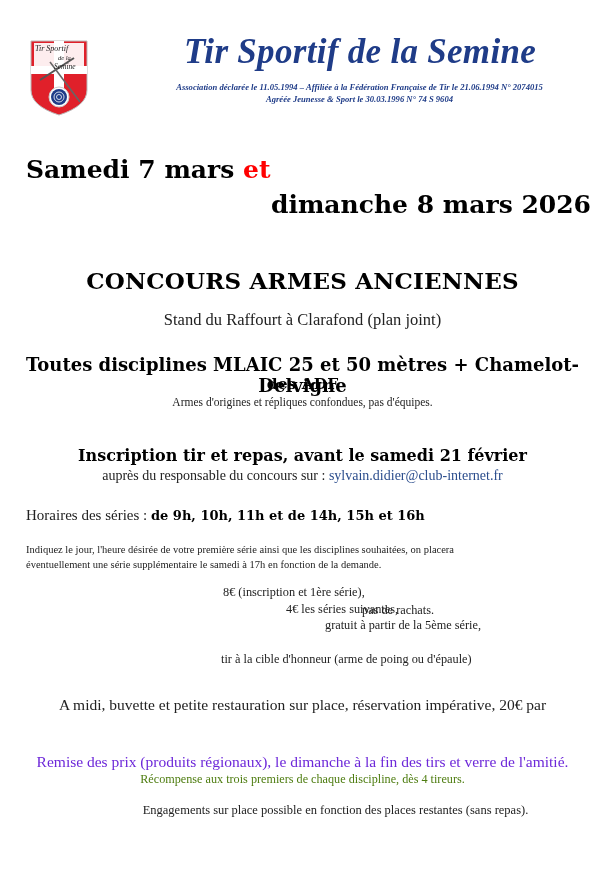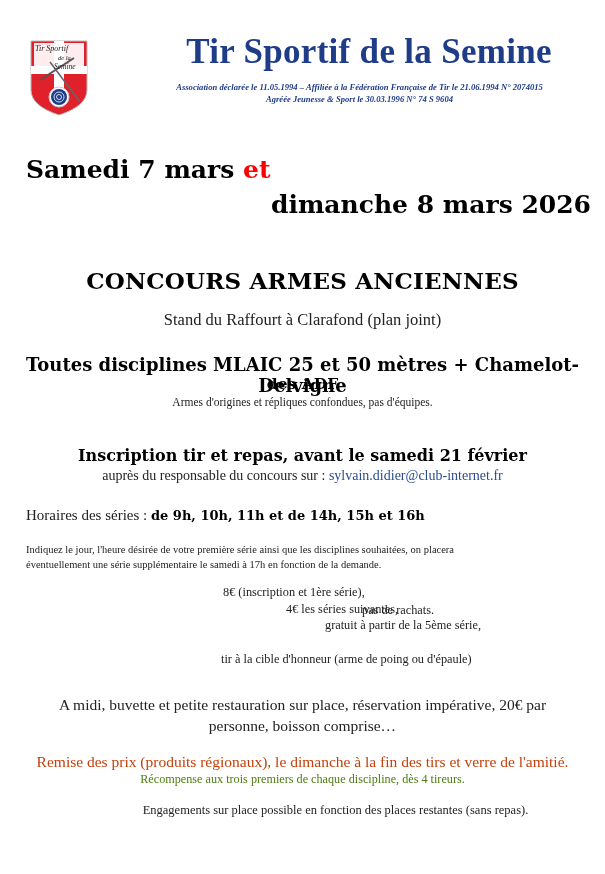--- a/index.html
+++ b/index.html
@@ -1,22 +1,22 @@
 <!DOCTYPE html>
 <html><head>
   <meta charset="utf-8">
   <style>
     html, body { margin: 0; padding: 0; background: #ffffff; }
     body { width: 605px; height: 874px; position: relative; overflow: hidden;
            font-family: "Liberation Serif", "DejaVu Serif", serif; color: #1a1a1a; }
     .abs { position: absolute; }
     .center { left: 0; width: 605px; text-align: center; }
     .logo { left: 30px; top: 40px; width: 58px; height: 76px; }
-    .club-title { left: 159px; top: 32px; width: 420px; text-align: center;
-                  font-size: 35px; font-weight: bold; color: #1f3c88;
+    .club-title { left: 150px; top: 32px; width: 420px; text-align: center;
+                  font-size: 35px; font-style: italic; font-weight: bold; color: #1f3c88;
                   letter-spacing: 0.3px; }
     .club-sub1 { left: 127px; top: 82px; width: 465px; text-align: center;
                  font-size: 8.6px; font-style: italic; font-weight: bold; color: #1f3c88; white-space: nowrap; }
     .club-sub2 { left: 127px; top: 94px; width: 465px; text-align: center;
                  font-size: 8.6px; font-style: italic; font-weight: bold; color: #1f3c88; white-space: nowrap; }
     .heavy { font-family: "DejaVu Serif", "Liberation Serif", serif; font-weight: bold; color: #000; }
     .date1 { left: 26px; top: 155px; font-size: 25px; }
     .date1 .red { color: #ff0000; text-align: right; }
     .date2 { right: 14px; top: 190px; font-size: 25px; }
     .event-title { top: 267px; font-size: 23px; letter-spacing: 0.2px; }
@@ -30,21 +30,21 @@
     .horaires { left: 26px; top: 507px; font-size: 15px; color: #222; white-space: nowrap; }
     .horaires b { font-family: "DejaVu Serif", serif; font-weight: bold; color: #000; font-size: 13px; }
     .indic { left: 26px; top: 542px; width: 560px; font-size: 10.5px; line-height: 15px; color: #222; }
     .price { font-size: 12.3px; color: #222; white-space: nowrap; }
     .p1 { left: 223px; top: 585px; }
     .p2 { left: 286px; top: 602px; }
     .p3 { left: 325px; top: 618px; }
     .p4 { left: 362px; top: 603px; }
     .p5 { left: 221px; top: 652px; }
     .midi { left: 40px; width: 525px; top: 694px; font-size: 15.5px; line-height: 21px; text-align: center; color: #222; }
-    .remise { top: 753px; font-size: 15.5px; color: #c2410c; }
+    .remise { top: 753px; font-size: 15.5px; color: #6d28d9; }
     .recomp { top: 772px; font-size: 12.2px; color: #4d7c0f; }
     .engage { top: 803px; font-size: 12.5px; color: #222; padding-left: 33px; }
   </style>
 </head>
 <body>
 
 <div class="abs logo">
   <svg width="58" height="76" viewBox="0 0 58 76">
     <path d="M1 1 H57 V50 Q57 66 29 75 Q1 66 1 50 Z" fill="#e0202a" stroke="#bbb" stroke-width="1"></path>
     <rect x="1" y="26" width="56" height="8" fill="#ffffff"></rect>
@@ -92,19 +92,18 @@
 </div>
 
 <div class="abs price p1">8€ (inscription et 1ère série),</div>
 <div class="abs price p2">4€ les séries suivantes,</div>
 <div class="abs price p3">gratuit à partir de la 5ème série,</div>
 <div class="abs price p4">pas de rachats.</div>
 <div class="abs price p5">tir à la cible d'honneur (arme de poing ou d'épaule)</div>
 
 <div class="abs midi">
   <div>A midi, buvette et petite restauration sur place, réservation impérative, 20€ par</div>
-  <div>personne, boisson comprise…</div>
 </div>
 
 <div class="abs center remise">Remise des prix (produits régionaux), le dimanche à la fin des tirs et verre de l'amitié.</div>
 <div class="abs center recomp">Récompense aux trois premiers de chaque discipline, dès 4 tireurs.</div>
 
 <div class="abs center engage">Engagements sur place possible en fonction des places restantes (sans repas).</div>
 
 </body></html>

